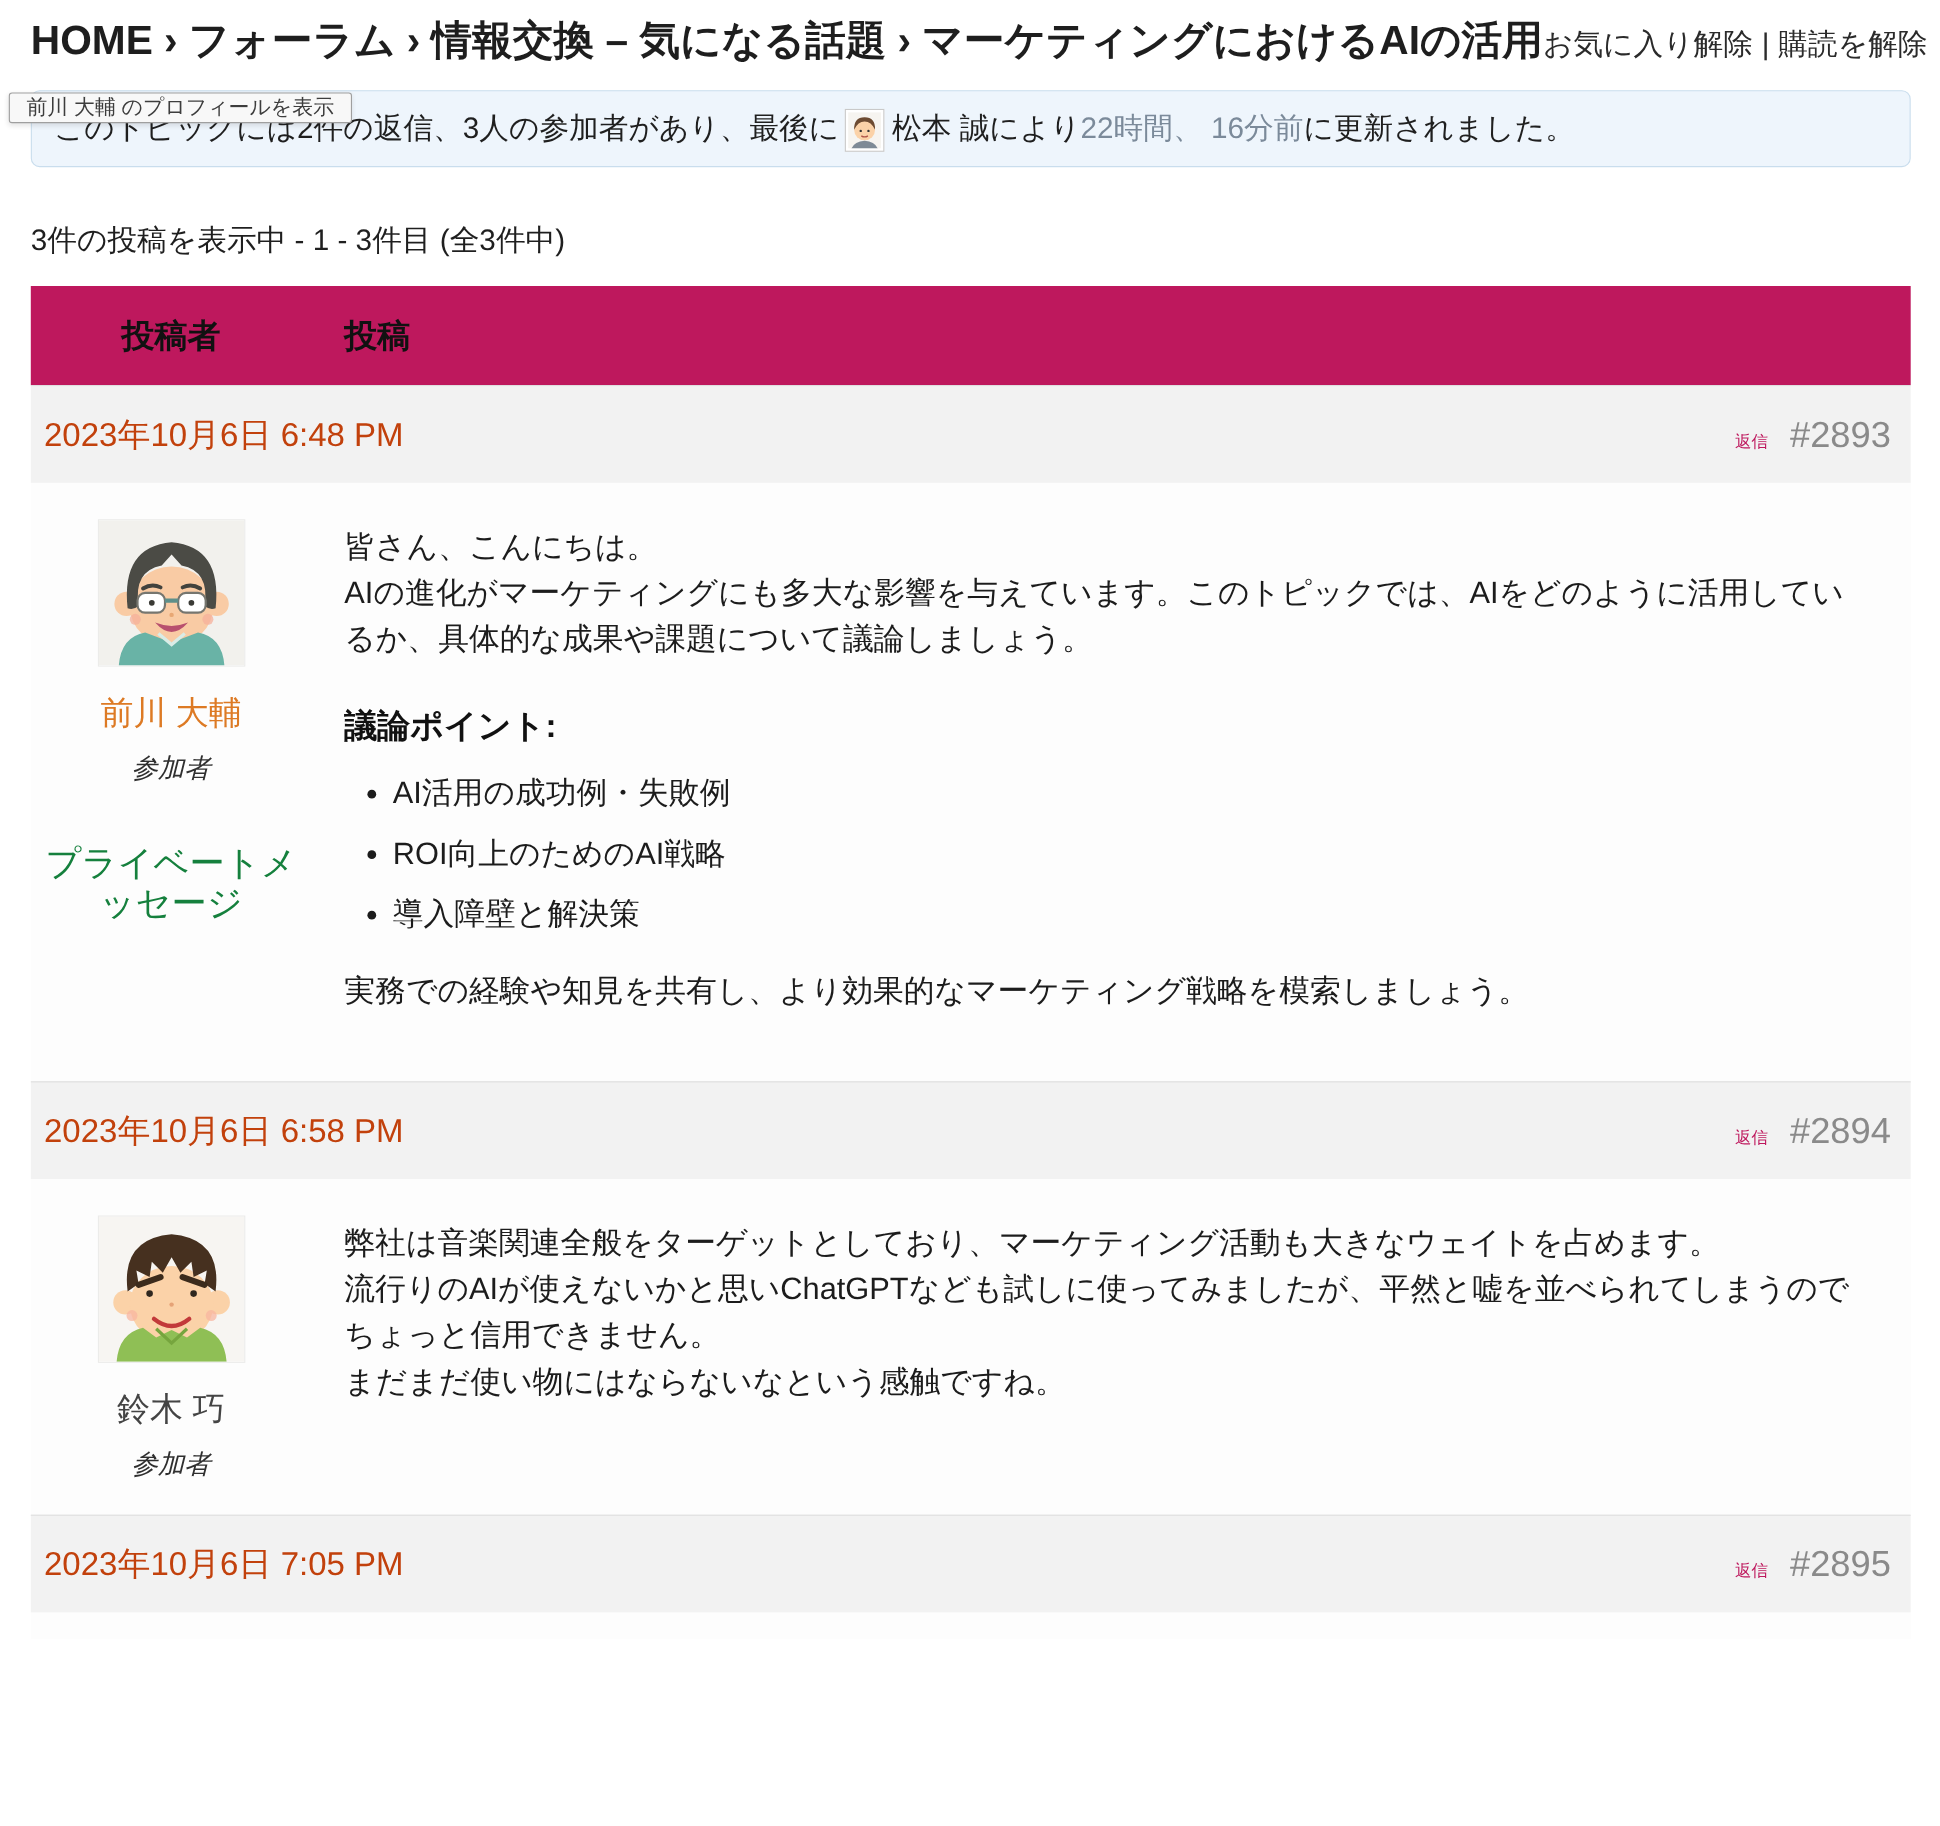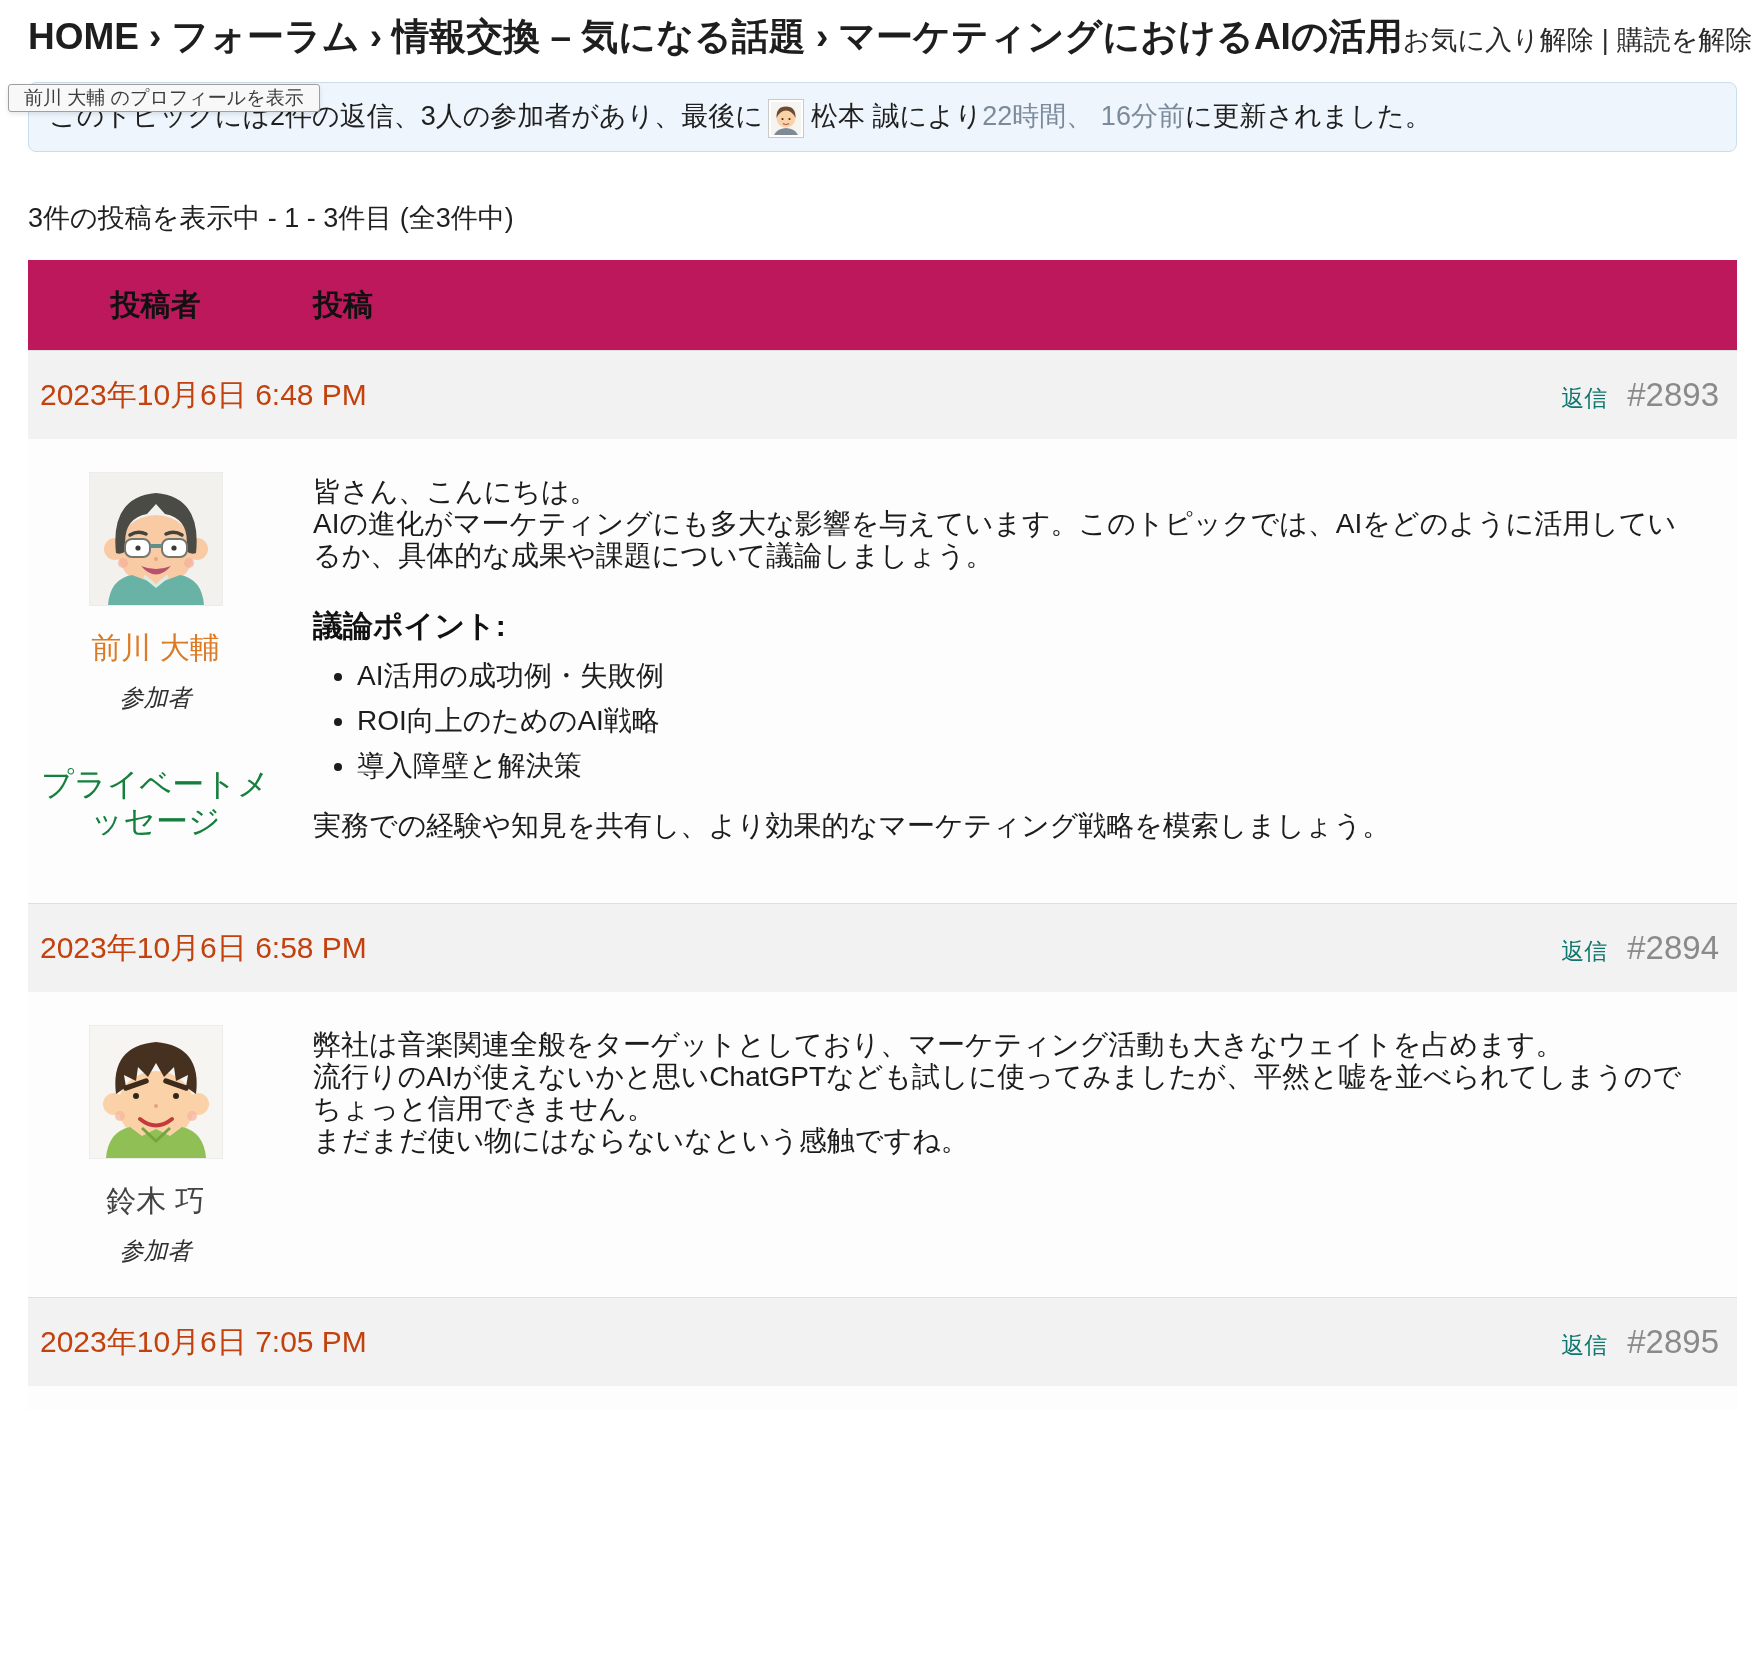--- a/index.html
+++ b/index.html
@@ -37,29 +37,29 @@
   
   .forum{margin:24px 27px 0 28px;}
   .forum-header{background:#be185d;display:flex;align-items:center;height:90px;
     font-size:30px;font-weight:bold;color:#111;}
   .forum-header .col-author{width:255px;text-align:center;}
   .forum-header .col-post{padding-left:30px;}
   .date-row{background:#f2f2f2;border-top:1px solid #dfdfdf;display:flex;align-items:center;
     justify-content:space-between;height:88px;padding:0 18px 0 12px;}
   .date-row .date{font-size:30px;color:#c2410c;}
   .date-row .meta{display:flex;align-items:baseline;gap:20px;color:#8a8a8a;}
-  .reply-link{font-size:23px;color:#0f766e;cursor:pointer;font-family:Liberation Mono, monospace;}
+  .reply-link{font-size:15px;color:#be185d;cursor:pointer;font-family:Liberation Mono, monospace;}
   .permalink{font-size:33px;color:#8a8a8a;cursor:pointer;}
   .post-row{display:flex;background:#fdfdfd;}
   .author-cell{width:255px;box-sizing:border-box;text-align:center;padding:33px 10px 30px;}
   .avatar{width:132px;height:132px;display:block;margin:0 auto;border:1px solid #ececea;cursor:pointer;}
   .author-name{margin-top:22px;font-size:30px;color:#444;cursor:pointer;}
   .author-role{margin-top:13px;font-size:24px;font-style:italic;color:#2f2f2f;}
   .author-pm{margin-top:52px;font-size:32px;line-height:37px;color:#15803d;cursor:pointer;}
-  .content-cell{flex:1;box-sizing:border-box;padding:37px 45px 36px 30px;font-size:28px;line-height:32px;color:#1c1c1c;}
+  .content-cell{flex:1;box-sizing:border-box;padding:37px 45px 36px 30px;font-size:28px;line-height:42px;color:#1c1c1c;}
   .content-cell p{margin:0 0 25px;}
   .pre{white-space:pre-line;}
   .content-heading{font-size:30px;font-weight:bold;margin:38px 0 18px;color:#111;}
   .content-cell ul{margin:0 0 28px;padding-left:44px;}
   .content-cell li{margin-bottom:13px;}
   .stub-row{background:#fdfdfd;height:24px;}
 </style>
 </head>
 <body>
 

